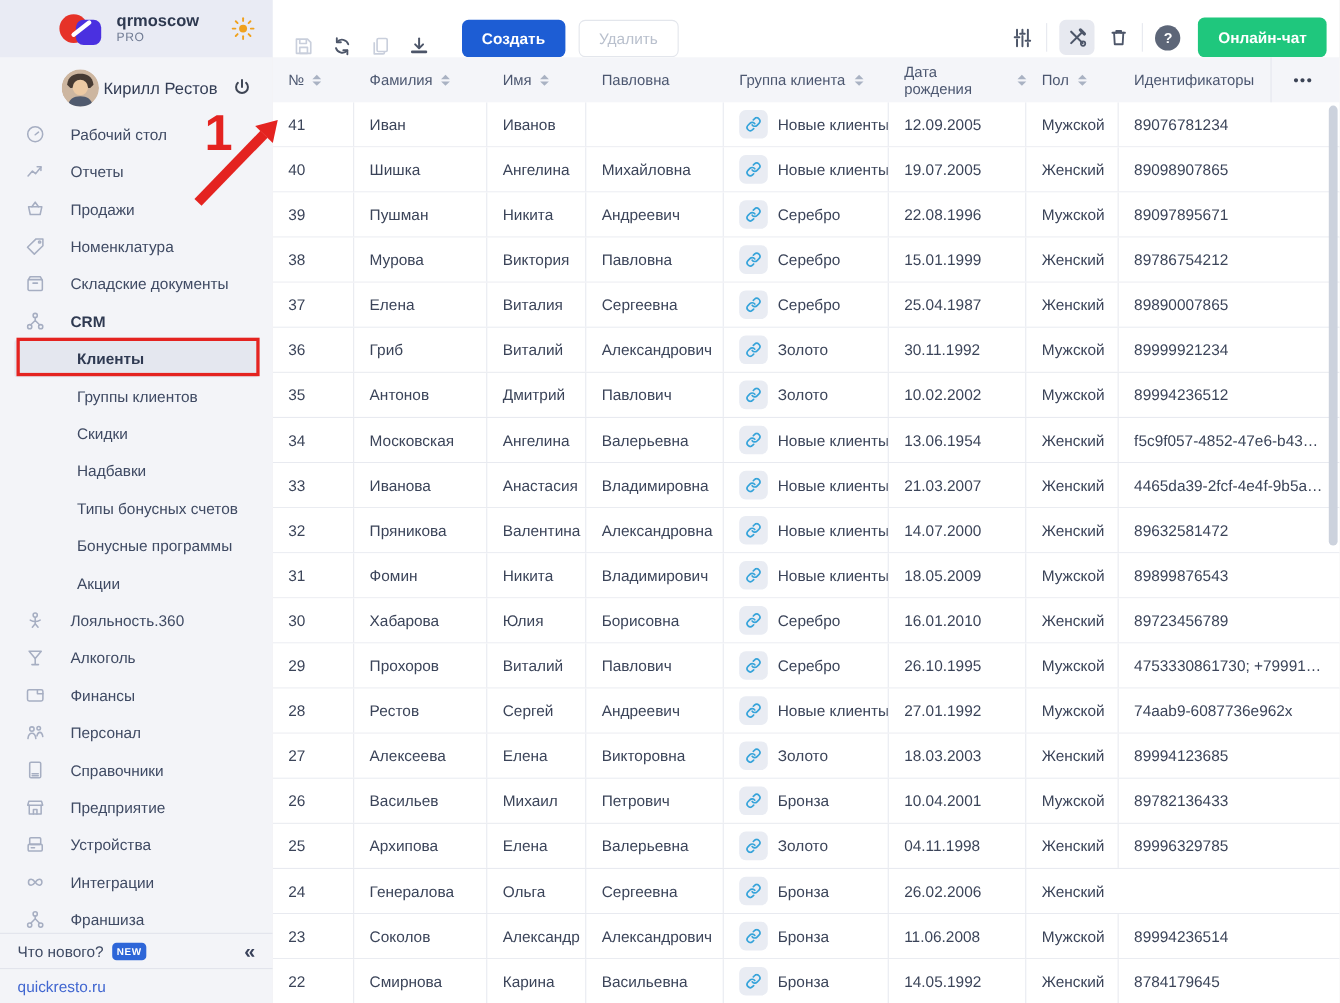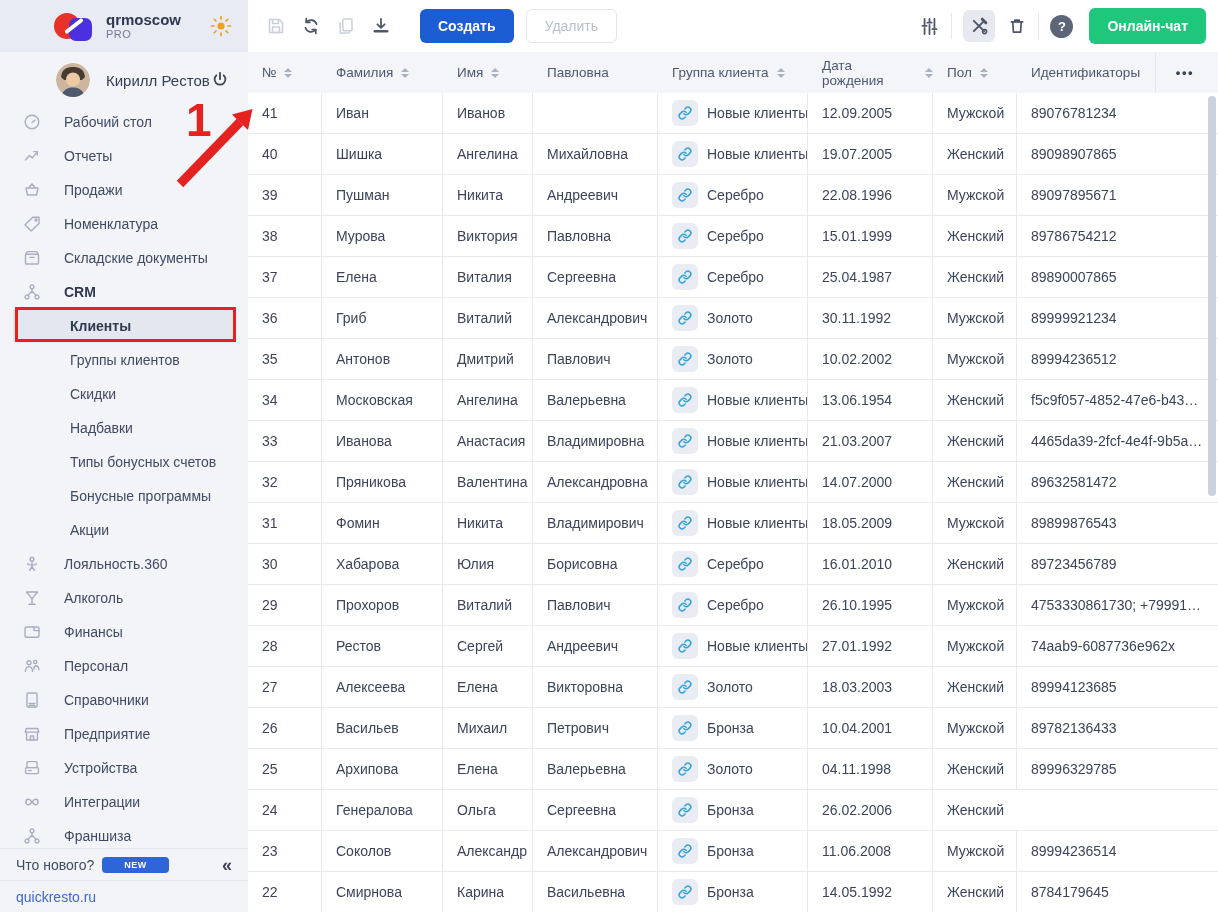--- a/index.html
+++ b/index.html
@@ -16,40 +16,40 @@
   .logo-red{position:absolute;left:0;top:3px;width:26px;height:26px;border-radius:50%;background:#e63228;}
   .logo-blue{position:absolute;left:15px;top:8px;width:23px;height:23px;border-radius:7px;background:#4a30e0;}
   .logo-slash{position:absolute;left:9px;top:14px;width:22px;height:4px;background:#fff;border-radius:2px;transform:rotate(-38deg);}
   .brand{margin-left:10px;line-height:1.1;}
   .brand-name{font-size:15px;font-weight:700;color:#2e3950;}
   .brand-plan{font-size:11px;color:#707b93;letter-spacing:.5px;}
   .sun{margin-left:auto;display:flex;}
 
   .user-row{height:42px;margin-top:7px;flex:none;display:flex;align-items:center;padding:0 18px 0 56px;box-sizing:border-box;}
   .avatar{width:34px;height:34px;border-radius:50%;overflow:hidden;flex:none;}
-  .user-name{margin-left:16px;font-size:15px;color:#333d55;}
+  .user-name{margin-left:4px;font-size:15px;color:#333d55;}
   .power{margin-left:auto;color:#3e4554;display:flex;cursor:pointer;}
 
   .menu{flex:1;overflow:hidden;padding-top:4px;}
   .menu-item{height:34px;display:flex;align-items:center;padding-left:22px;cursor:pointer;color:var(--txt-side);font-size:14px;box-sizing:border-box;}
   .menu-item .mi-icon{width:20px;height:20px;margin-right:22px;color:var(--icon-gray);display:flex;align-items:center;justify-content:center;flex:none;}
   .menu-item.sub{padding-left:70px;}
   .menu-item.bold{font-weight:700;color:#2f3a52;}
   .menu-item.selected{margin:0 13px;padding-left:57px;background:#e4e7ef;border-radius:3px;font-weight:700;color:#2f3a52;}
 
   .sidebar-footer{flex:none;}
   .whats-new{height:32px;border-top:1px solid #e2e4ec;display:flex;align-items:center;padding:0 16px;font-size:14px;color:var(--txt-side);box-sizing:border-box;}
-  .badge{background:#2e66d8;color:#fff;font-size:9px;font-weight:700;padding:3px 22px;border-radius:4px;margin-left:8px;letter-spacing:.5px;}
+  .badge{background:#2e66d8;color:#fff;font-size:9px;font-weight:700;padding:3px 4px;border-radius:4px;margin-left:8px;letter-spacing:.5px;}
   .collapse{margin-left:auto;font-size:18px;color:#39415a;font-weight:700;cursor:pointer;line-height:1;}
   .site-row{height:32px;border-top:1px solid #e2e4ec;display:flex;align-items:center;padding:0 16px;box-sizing:border-box;}
   .site-link{color:#4066d0;font-size:14px;text-decoration:none;cursor:pointer;}
 
   
   .main{position:absolute;left:248px;top:0;right:0;height:912px;}
-  .topbar{height:52px;display:flex;align-items:center;background:#fff;padding:0 12px 0 18px;box-sizing:border-box;}
+  .topbar{height:52px;display:flex;align-items:flex-end;background:#fff;padding:0 12px 0 18px;box-sizing:border-box;}
   .tb-icon{width:20px;height:20px;margin-right:15px;display:flex;cursor:pointer;}
   .tb-icon.disabled{color:#c9cfdc;cursor:default;}
   .tb-icon.dark{color:var(--icon-dark);}
   .btn{height:34px;border-radius:6px;font-size:14px;display:inline-flex;align-items:center;padding:0 18px;cursor:pointer;border:none;box-sizing:border-box;}
   .btn-create{background:var(--accent-blue);color:#fff;font-weight:700;margin-left:14px;}
   .btn-delete{background:#fff;color:#b9c0cd;border:1px solid #e3e6ec;margin-left:12px;cursor:default;}
   .tb-right{margin-left:auto;display:flex;align-items:center;}
   .vdiv{width:1px;height:26px;background:#e6e8ef;margin:0 11px;}
   .plain-ic{display:flex;color:var(--icon-dark);cursor:pointer;}
   .tool-active{background:#e7e9f0;border-radius:6px;padding:6px;display:flex;color:var(--icon-dark);cursor:pointer;margin-right:12px;}

